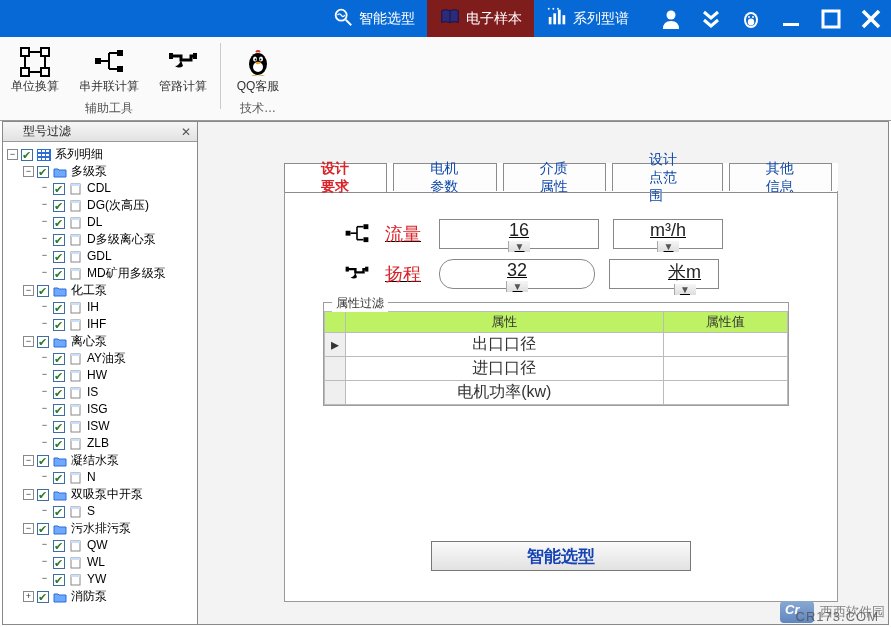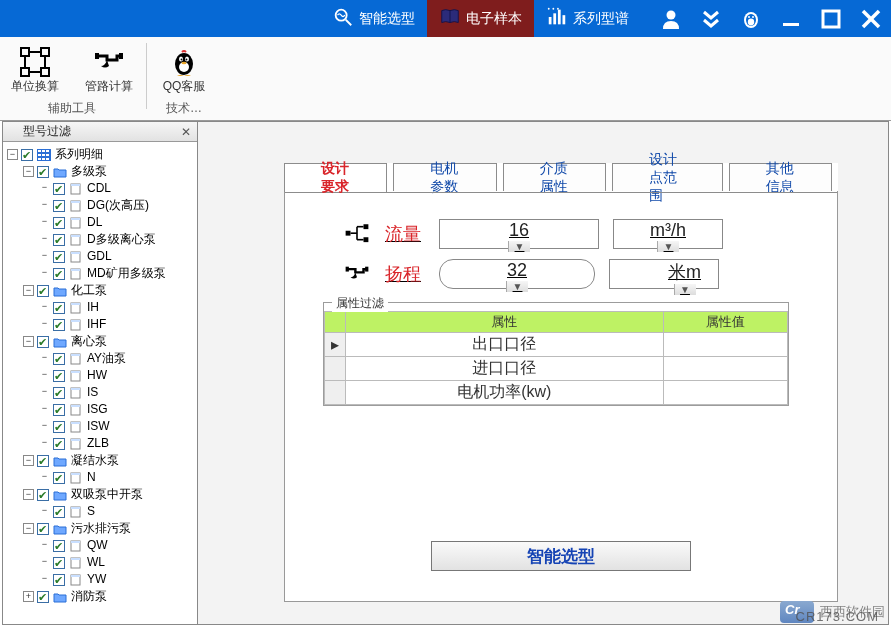--- a/index.html
+++ b/index.html
@@ -166,20 +166,34 @@
               <rect x="22" y="22" width="8" height="8" fill="none" stroke="#000" stroke-width="2"></rect>
               <rect x="2" y="22" width="8" height="8" fill="none" stroke="#000" stroke-width="2"></rect>
               <rect x="22" y="2" width="8" height="8" fill="none" stroke="#000" stroke-width="2"></rect>
               <line x1="10" y1="6" x2="22" y2="6" stroke="#000" stroke-width="2"></line>
               <line x1="10" y1="26" x2="22" y2="26" stroke="#000" stroke-width="2"></line>
               <line x1="6" y1="10" x2="6" y2="22" stroke="#000" stroke-width="2"></line>
               <line x1="26" y1="10" x2="26" y2="22" stroke="#000" stroke-width="2"></line>
             </svg>
         </span>
         <span>单位换算</span>
+      </div>
+      <div class="tb-btn">
+        <span class="ico">
+          <svg viewBox="0 0 32 32" width="32" height="32">
+              <rect x="2" y="12" width="6" height="6" fill="#000"></rect>
+              <rect x="24" y="4" width="6" height="6" fill="#000"></rect>
+              <rect x="24" y="20" width="6" height="6" fill="#000"></rect>
+              <line x1="8" y1="15" x2="16" y2="15" stroke="#000" stroke-width="2"></line>
+              <line x1="16" y1="7" x2="16" y2="23" stroke="#000" stroke-width="2"></line>
+              <line x1="16" y1="7" x2="24" y2="7" stroke="#000" stroke-width="2"></line>
+              <line x1="16" y1="23" x2="24" y2="23" stroke="#000" stroke-width="2"></line>
+            </svg>
+        </span>
+        <span>串并联计算</span>
       </div>
       <div class="tb-btn">
         <span class="ico">
           <svg viewBox="0 0 32 32" width="32" height="32">
               <path d="M4 10 h10 v4 h10 v-4 h4" fill="none" stroke="#000" stroke-width="3"></path>
               <path d="M14 14 q-2 6 -6 6 q4 3 8 0" fill="#000"></path>
               <rect x="2" y="7" width="4" height="6" fill="#000"></rect>
               <rect x="26" y="7" width="4" height="6" fill="#000"></rect>
             </svg>
         </span>

